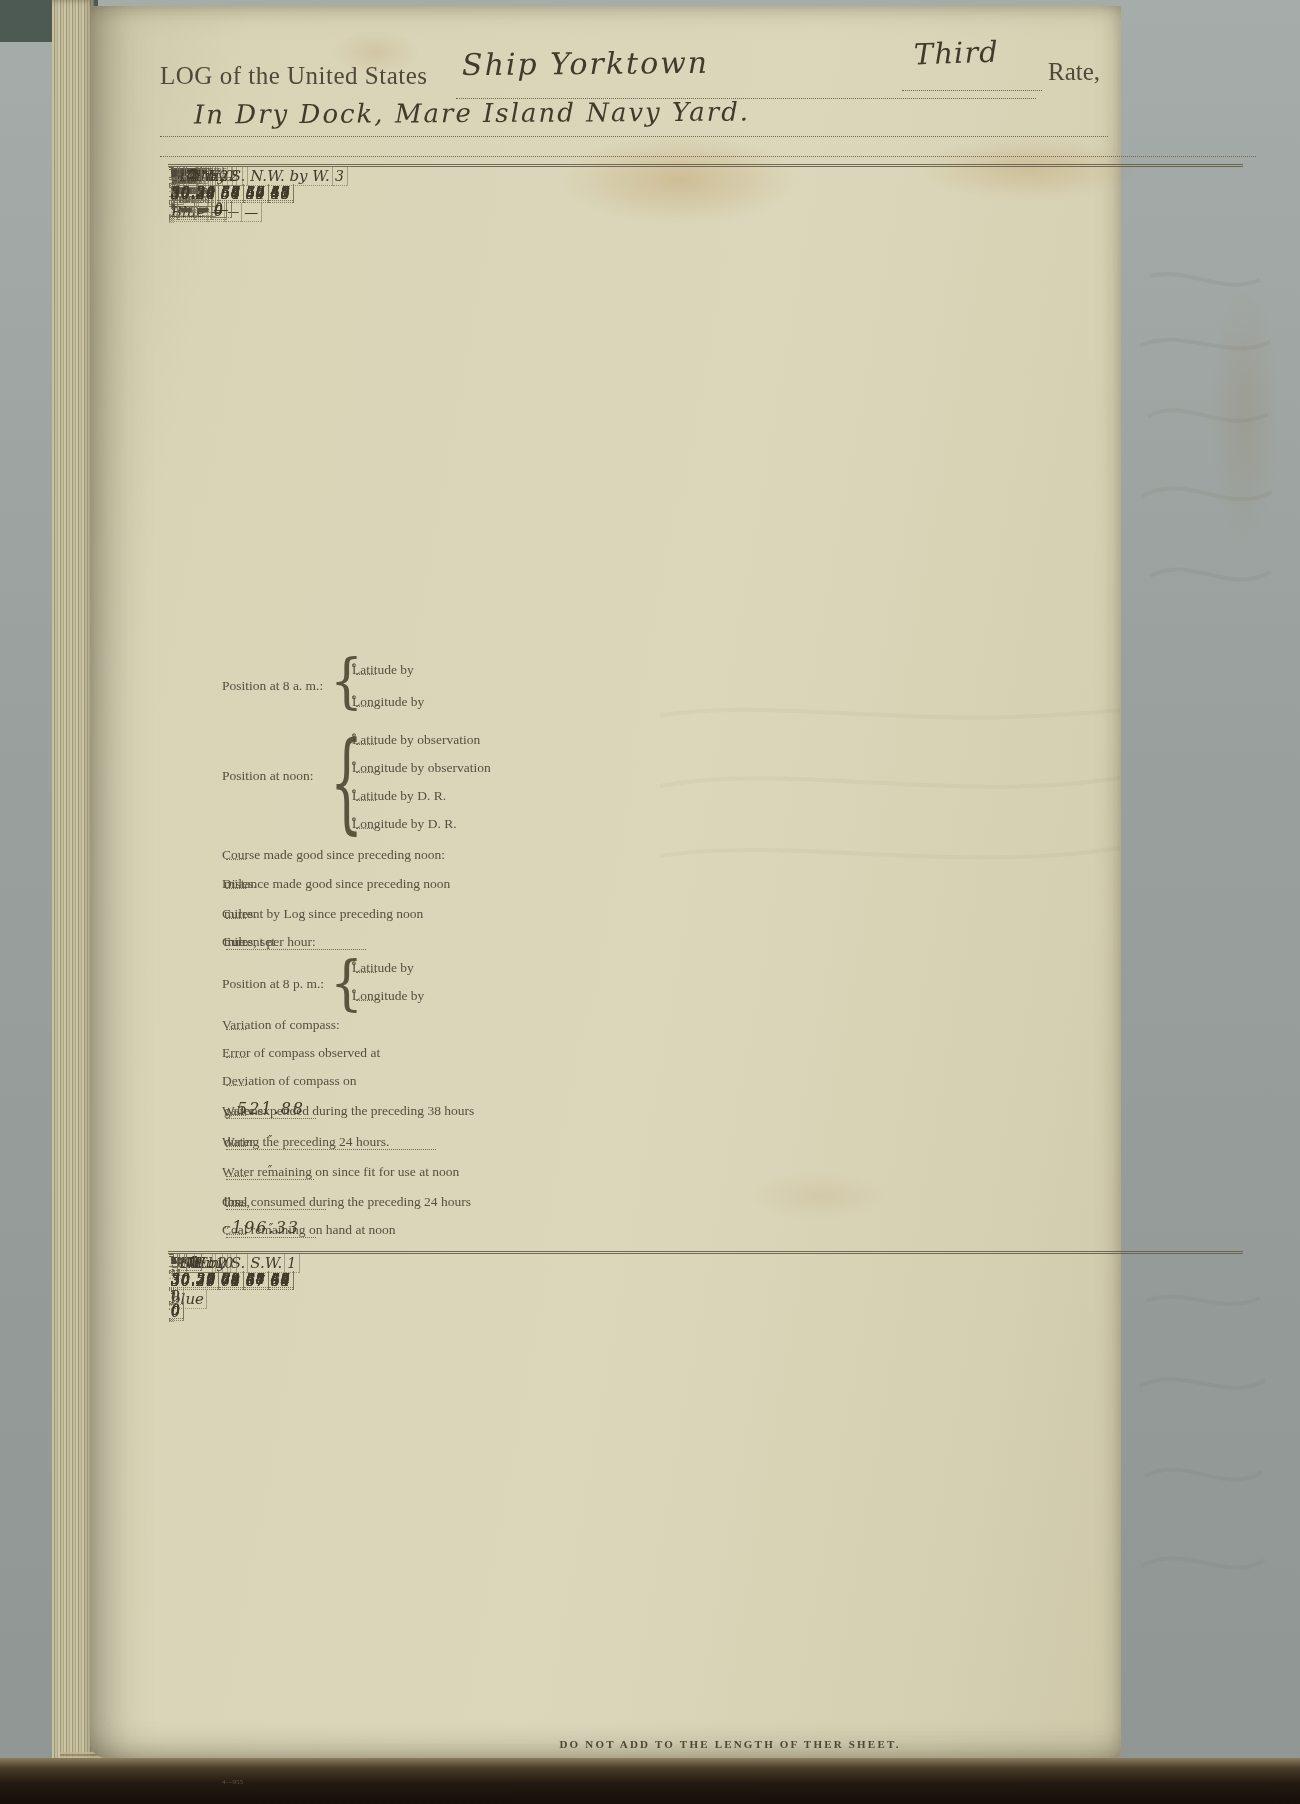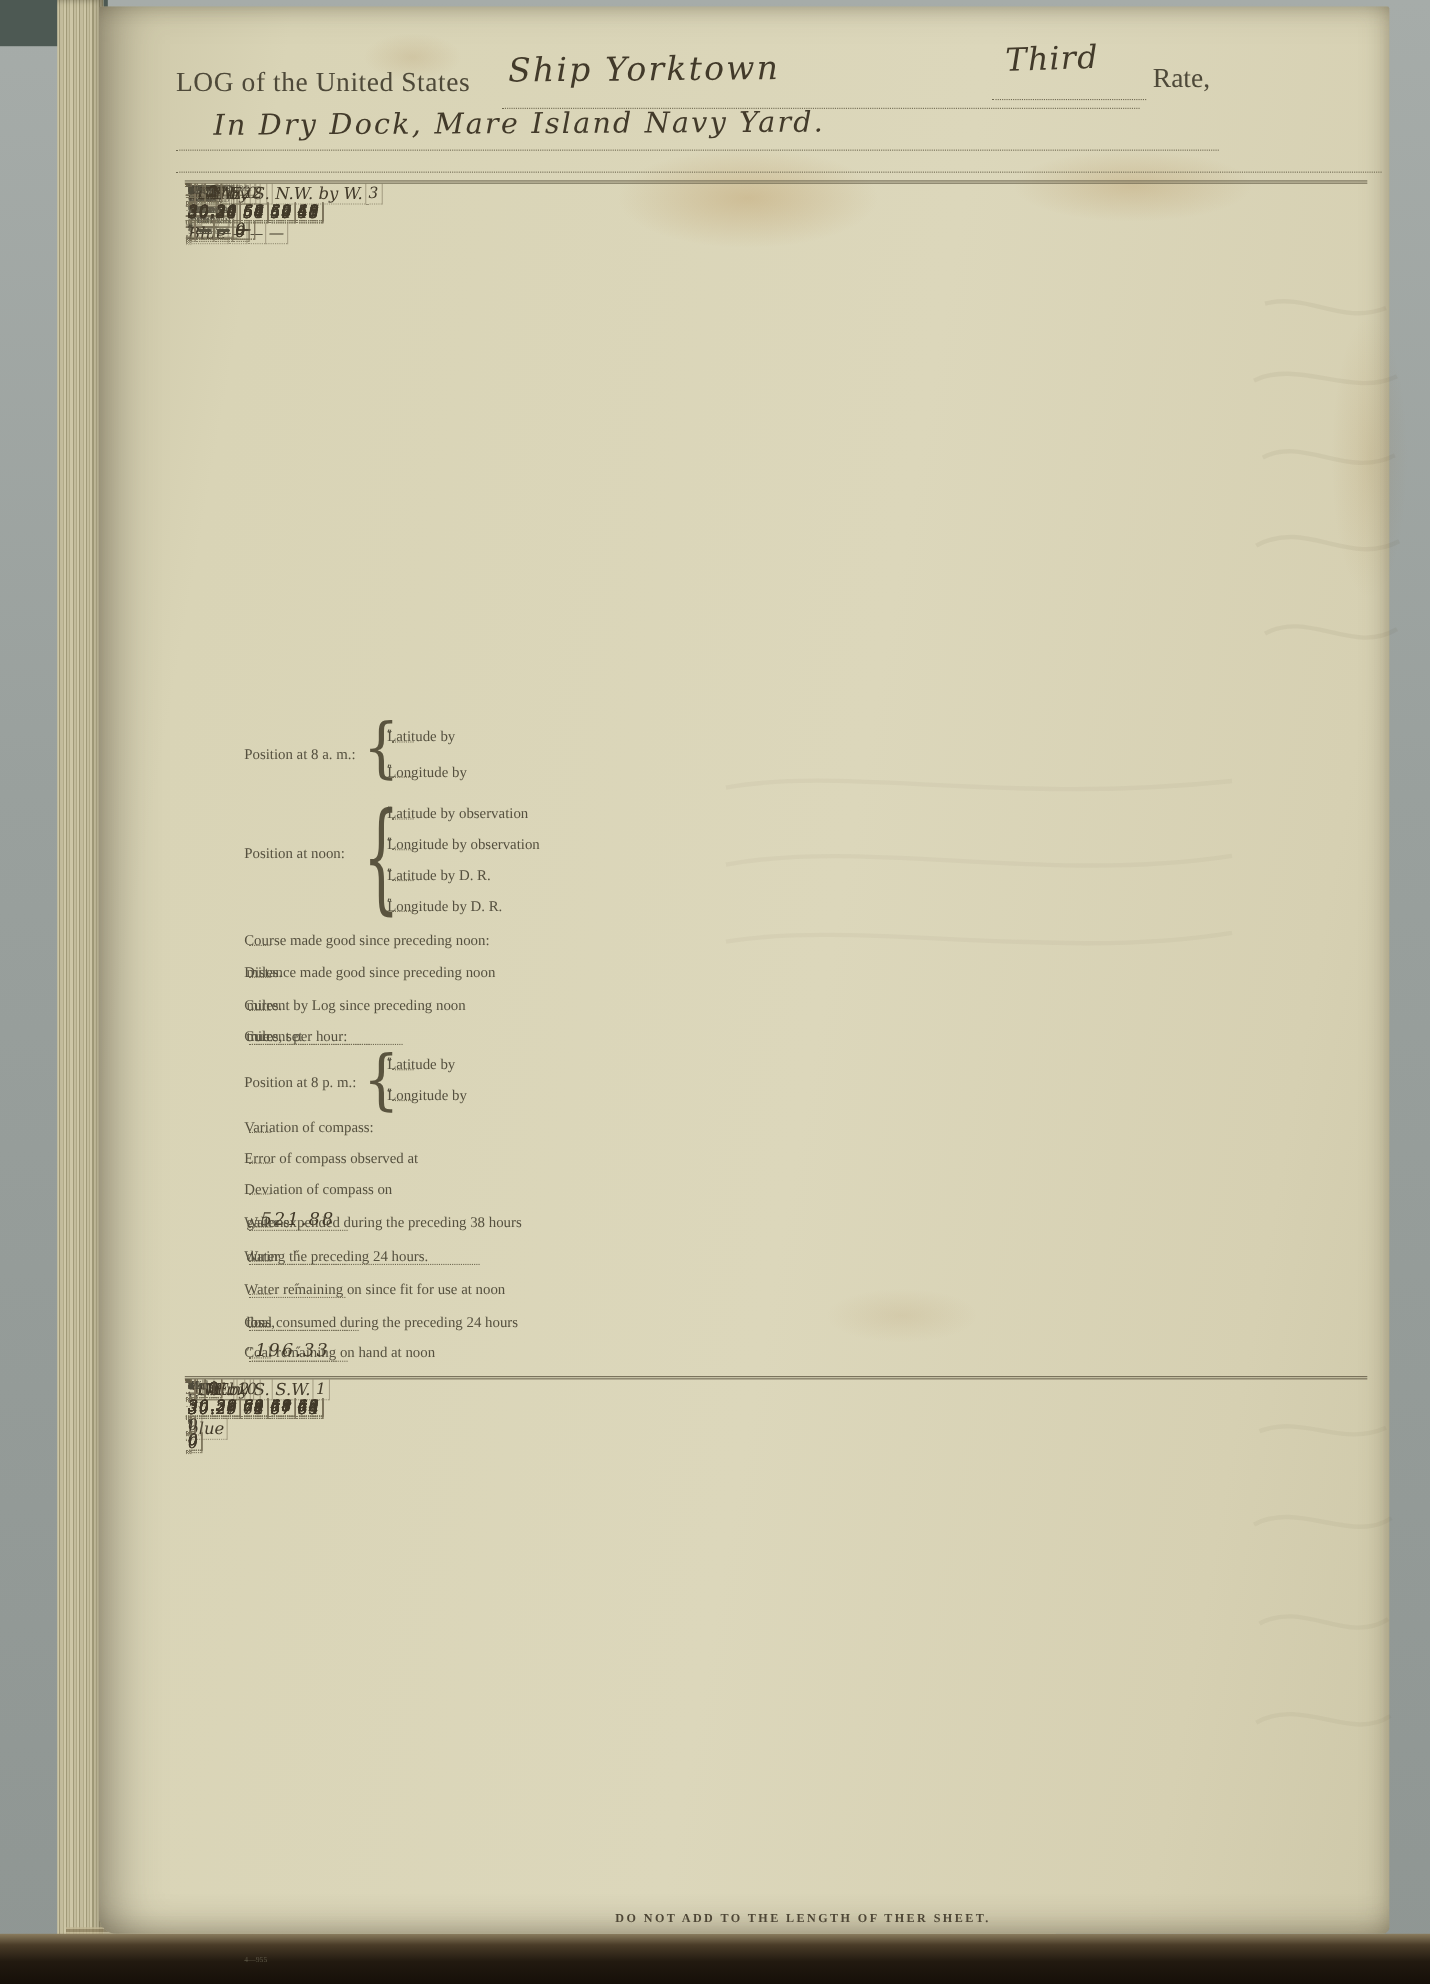--- a/index.html
+++ b/index.html
@@ -19,21 +19,21 @@
     position:absolute;left:0;top:1758px;width:1300px;height:46px;
     background:linear-gradient(180deg,#8a7c5e 0%,#4a3c28 22%,#221a10 55%,#150f08 100%);
   }
   .bottom-edge{
     position:absolute;left:60px;top:1752px;width:900px;height:14px;
     background:repeating-linear-gradient(180deg,#c0b592 0 2px,#8d805f 2px 4px);
     opacity:.8;border-radius:0 0 10px 4px;
   }
   
   .page{
-    position:absolute;left:90px;top:6px;width:1173px;height:1752px;
+    position:absolute;left:90px;top:6px;width:1031px;height:1752px;
     background:linear-gradient(100deg,#cdc7a8 0%,#d9d4b6 12%,#dcd7bb 55%,#d6d0b2 85%,#cec8a9 100%);
     border-radius:3px 2px 6px 16px;
     box-shadow:inset 30px 0 45px -20px rgba(70,62,45,.5),
                inset -12px 0 25px -12px rgba(95,88,65,.4),
                inset 0 -18px 30px -15px rgba(80,70,50,.35),
                inset 0 10px 18px -12px rgba(90,82,60,.35);
   }
   .page *{position:absolute;}
   
   .stain{border-radius:50%;pointer-events:none;}

